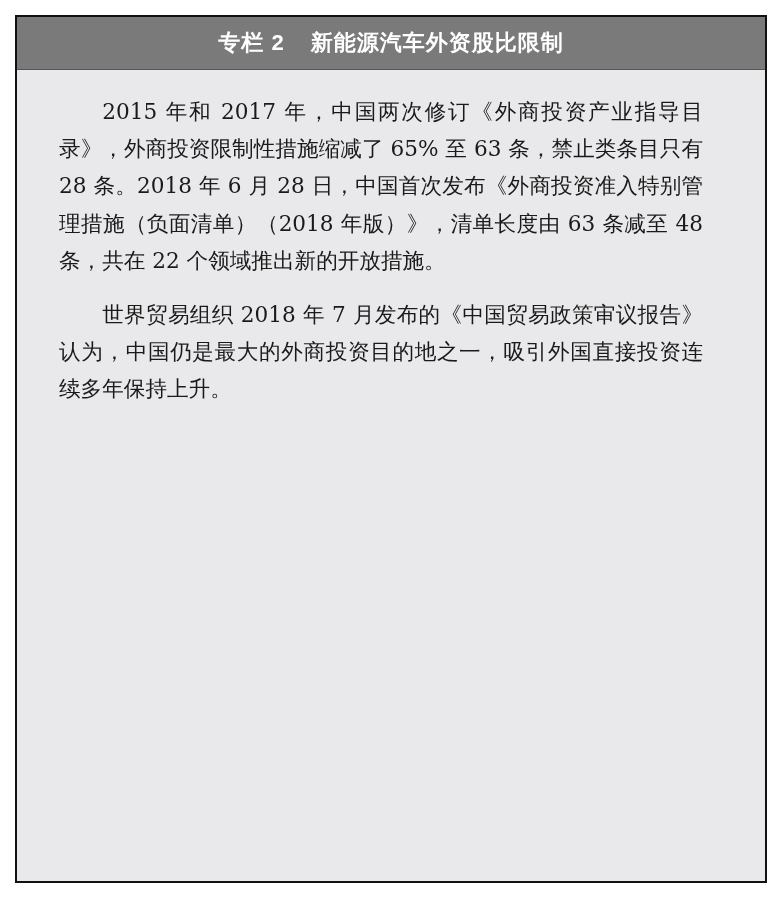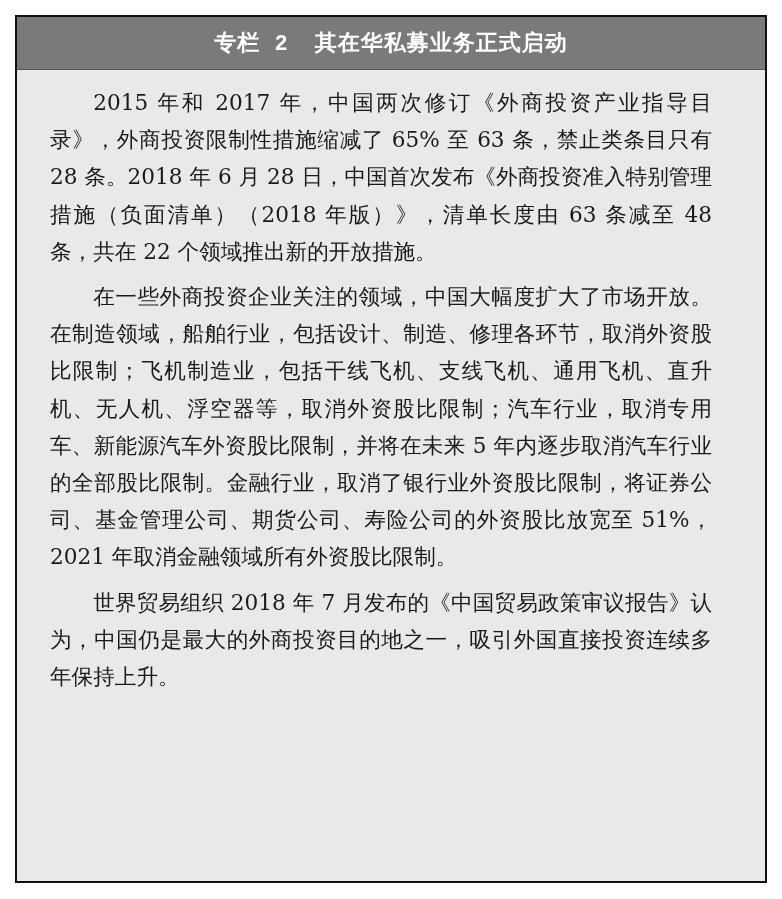--- a/index.html
+++ b/index.html
@@ -25,50 +25,49 @@
     box-sizing: content-box;
   }
   .box-header {
     height: 52px;
     background: #7a7a7a;
     border-bottom: 1px solid #555555;
     display: flex;
     align-items: center;
     justify-content: center;
     color: #ffffff;
-    font-family: Liberation Mono, monospace;
+    font-family: Liberation Sans, sans-serif;
     font-weight: bold;
     font-size: 22px;
     letter-spacing: 1px;
   }
   .box-header .label {
     margin-right: 26px;
   }
   .box-body {
     padding: 6px 45px 0 25px;
     color: #1a1a1a;
     font-size: 21.6px;
     line-height: 37.2px;
     text-align: justify;
     text-justify: inter-character;
   }
   .para {
-    margin: 8px;
+    margin: 17px;
     text-indent: 2em;
   }
   .para + .para {
     margin-top: 0;
   }
 </style>
 </head>
 <body>
 
 <div class="box">
   <div class="box-header">
     <span class="label">专栏 2</span>
-    <span class="title">其在华私募业务正式启动</span>
+    <span class="title">新能源汽车外资股比限制</span>
   </div>
   <div class="box-body">
     <p class="para">2015 年和 2017 年，中国两次修订《外商投资产业指导目录》，外商投资限制性措施缩减了 65% 至 63 条，禁止类条目只有 28 条。2018 年 6 月 28 日，中国首次发布《外商投资准入特别管理措施（负面清单）（2018 年版）》，清单长度由 63 条减至 48 条，共在 22 个领域推出新的开放措施。</p>
-    <p class="para">在一些外商投资企业关注的领域，中国大幅度扩大了市场开放。在制造领域，船舶行业，包括设计、制造、修理各环节，取消外资股比限制；飞机制造业，包括干线飞机、支线飞机、通用飞机、直升机、无人机、浮空器等，取消外资股比限制；汽车行业，取消专用车、新能源汽车外资股比限制，并将在未来 5 年内逐步取消汽车行业的全部股比限制。金融行业，取消了银行业外资股比限制，将证券公司、基金管理公司、期货公司、寿险公司的外资股比放宽至 51%，2021 年取消金融领域所有外资股比限制。</p>
     <p class="para">世界贸易组织 2018 年 7 月发布的《中国贸易政策审议报告》认为，中国仍是最大的外商投资目的地之一，吸引外国直接投资连续多年保持上升。</p>
   </div>
 </div>
 
 </body></html>

